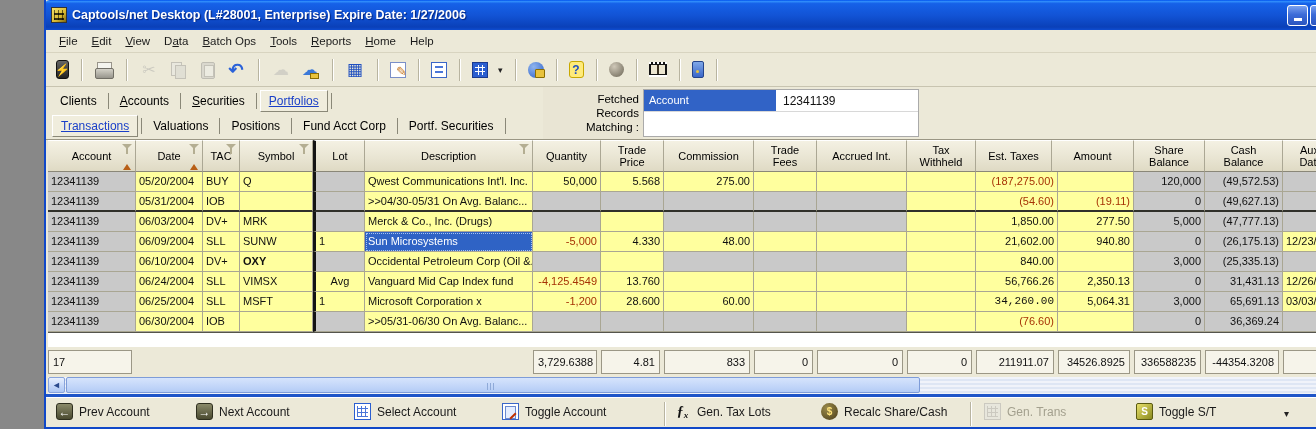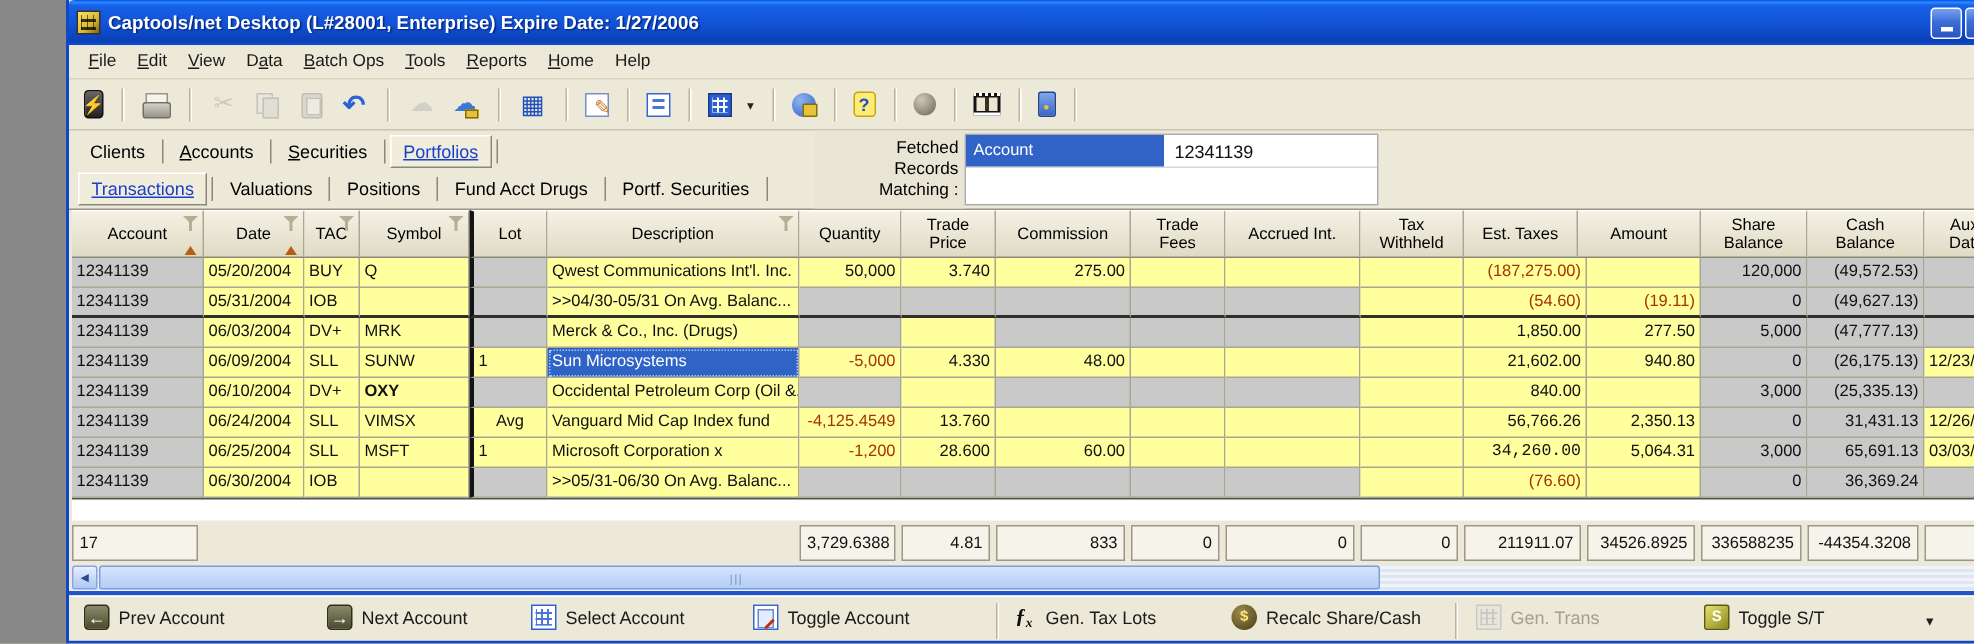--- a/index.html
+++ b/index.html
@@ -229,21 +229,21 @@
         <div class="tab tsel"><span class="tlink">Portfolios</span></div>
         <div class="tabsep"></div>
       </div>
     <div class="tabrow tabrow2" id="tabs2">
         <div class="tab tsel"><span class="tlink">Transactions</span></div>
         <div class="tabsep"></div>
         <div class="tab">Valuations</div>
         <div class="tabsep"></div>
         <div class="tab">Positions</div>
         <div class="tabsep"></div>
-        <div class="tab">Fund Acct Drugs</div>
+        <div class="tab">Fund Acct Corp</div>
         <div class="tabsep"></div>
         <div class="tab">Portf. Securities</div>
         <div class="tabsep"></div>
       </div>
     <div class="fetched">
       <span>Fetched</span>
       <span>Records</span>
       <span>Matching :</span>
     </div>
     <div class="fbox">
@@ -324,21 +324,21 @@
       </div>
     <div id="gbody">
         <div class="grow">
           <div class="cell cg" style="width: 88px; text-align: left;">12341139</div>
           <div class="cell cy" style="width: 67px; text-align: left;">05/20/2004</div>
           <div class="cell cy" style="width: 37px; text-align: left;">BUY</div>
           <div class="cell cy" style="width: 73px; text-align: left;">Q</div>
           <div class="cell cg thickL" style="width: 52px; text-align: left;"></div>
           <div class="cell cy" style="width: 168px; text-align: left;">Qwest Communications Int'l. Inc.</div>
           <div class="cell cy" style="width: 68px; text-align: right;">50,000</div>
-          <div class="cell cy" style="width: 63px; text-align: right;">3.740</div>
+          <div class="cell cy" style="width: 63px; text-align: right;">5.568</div>
           <div class="cell cy" style="width: 90px; text-align: right;">275.00</div>
           <div class="cell cy" style="width: 63px; text-align: right;"></div>
           <div class="cell cy" style="width: 90px; text-align: right;"></div>
           <div class="cell cy" style="width: 69px; text-align: right;"></div>
           <div class="cell cy neg" style="width: 82px; text-align: right;">(187,275.00)</div>
           <div class="cell cy" style="width: 76px; text-align: right;"></div>
           <div class="cell cg" style="width: 71px; text-align: right;">120,000</div>
           <div class="cell cg" style="width: 78px; text-align: right;">(49,572.53)</div>
           <div class="cell cg" style="width: 57px; text-align: left;"></div>
         </div>
@@ -511,21 +511,21 @@
   <div class="bluesep"></div>
 
   <div class="bottombar" id="bottombar">
     <div class="bsep" style="left:618px"></div>
     <div class="bsep" style="left:924px"></div>
     <span class="bcaret">▾</span>
   <div class="bbtn" style="left: 10px;">
         <span class="bico b-prev"></span>
         <span class="blabel">Prev Account</span>
       </div>
-      <div class="bbtn" style="left: 172px;">
+      <div class="bbtn" style="left: 150px;">
         <span class="bico b-next"></span>
         <span class="blabel">Next Account</span>
       </div>
       <div class="bbtn" style="left: 308px;">
         <span class="bico b-grid"></span>
         <span class="blabel">Select Account</span>
       </div>
       <div class="bbtn" style="left: 456px;">
         <span class="bico b-toggle"></span>
         <span class="blabel">Toggle Account</span>

